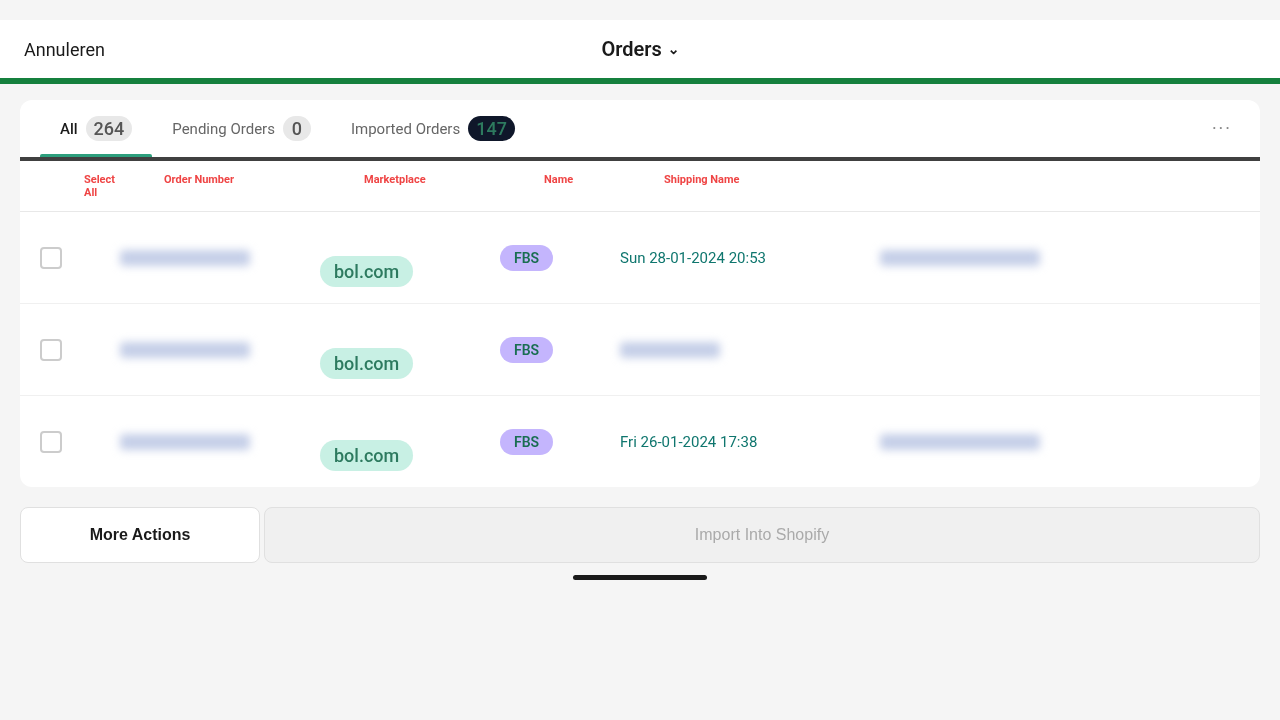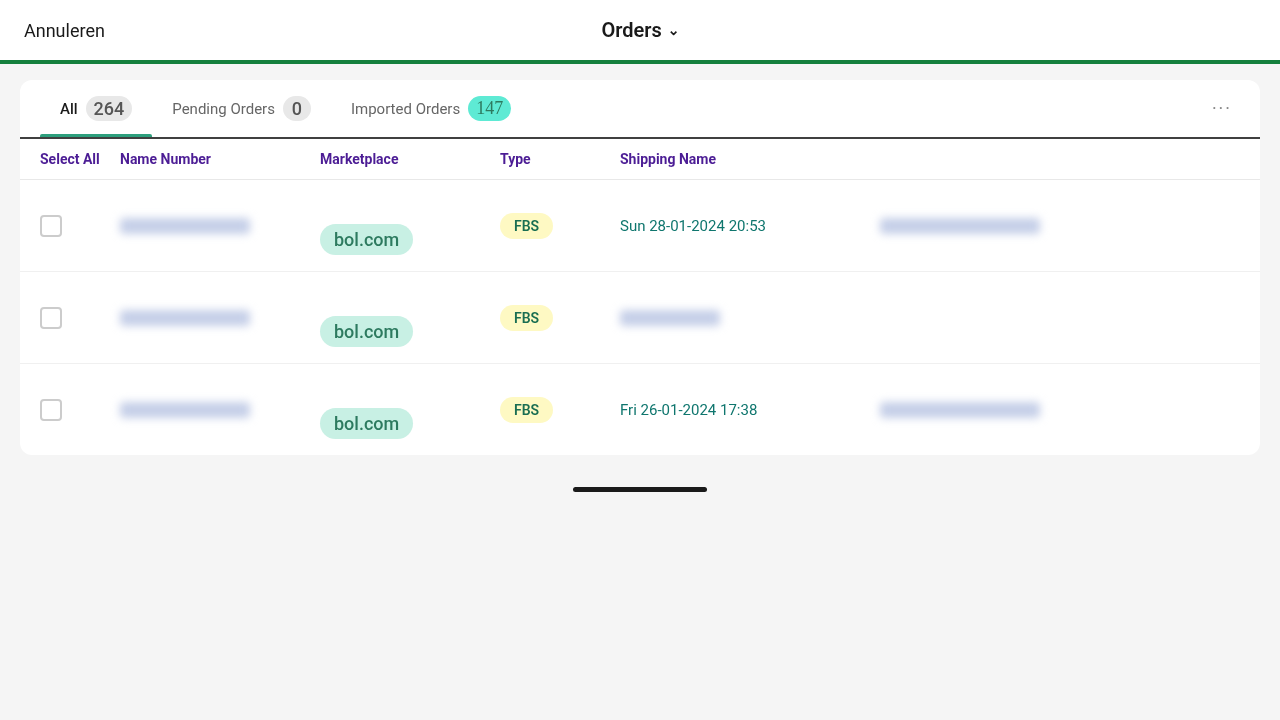--- a/index.html
+++ b/index.html
@@ -11,22 +11,23 @@
       overflow: hidden;
     }
 
     
     .top-nav {
       display: flex;
       align-items: center;
       justify-content: space-between;
       padding: 16px 24px;
       background: #ffffff;
-      border-bottom: 4px solid #15803d;
+      border-bottom: 6px solid #15803d;
       height: 64px;
+      margin-top: 20px;
     }
     .nav-cancel {
       font-size: 18px;
       color: #1a1a1a;
       font-weight: 400;
       cursor: pointer;
     }
     .nav-title {
       display: flex;
       align-items: center;
@@ -57,21 +58,21 @@
       border-radius: 12px;
       overflow: hidden;
       margin-bottom: 20px;
     }
 
     
     .tabs {
       display: flex;
       align-items: center;
       padding: 0 20px;
-      border-bottom: 2px solid #404040;
+      border-bottom: 4px solid #404040;
       position: relative;
     }
     .tab {
       display: flex;
       align-items: center;
       gap: 8px;
       padding: 16px 20px;
       cursor: pointer;
       color: #666;
       font-size: 15px;
@@ -97,23 +98,22 @@
       justify-content: center;
       background: #e8e8e8;
       color: #555;
       border-radius: 20px;
       padding: 2px 8px;
       font-size: 18px;
       font-weight: 500;
       min-width: 28px;
     }
     .tab-badge.accent {
-      background: #5eead4;
+      background: #0f172a;
       color: #2d7a5f;
-      font-family: Liberation Serif, serif;
     }
     .tabs-more {
       margin-left: auto;
       cursor: pointer;
       color: #888;
       font-size: 18px;
       padding: 8px;
       letter-spacing: 2px;
     }
 
@@ -121,23 +121,24 @@
     .table {
       width: 100%;
     }
     .table-header {
       display: grid;
       grid-template-columns: 80px 200px 180px 120px 260px 1fr;
       padding: 12px 20px;
       border-bottom: 1px solid #e8e8e8;
     }
     .table-header-cell {
-      font-size: 14px;
+      font-size: 11px;
       font-weight: 700;
-      color: #4c1d95;
+      color: #ef4444;
+      margin-left: 44px;
     }
     .table-row {
       display: grid;
       grid-template-columns: 80px 200px 180px 120px 260px 1fr;
       padding: 16px 20px;
       border-bottom: 1px solid #f0f0f0;
       align-items: center;
     }
     .table-row:last-child {
       border-bottom: none;
@@ -166,21 +167,21 @@
       border-radius: 20px;
       padding: 5px 14px;
       font-size: 18px;
       font-weight: 500;
       margin-top: 28px;
     }
     .type-badge {
       display: inline-flex;
       align-items: center;
       justify-content: center;
-      background: #fef9c3;
+      background: #c4b5fd;
       color: #1a6e52;
       border-radius: 20px;
       padding: 5px 14px;
       font-size: 14px;
       font-weight: 600;
     }
     .order-date {
       font-size: 15px;
       color: #0f766e;
     }
@@ -265,23 +266,23 @@
       </div>
       <div class="tab">
         <span>Imported Orders</span>
         <span class="tab-badge accent">147</span>
       </div>
       <div class="tabs-more">···</div>
     </div>
 
     <div class="table-header">
       <div class="table-header-cell">Select All</div>
-      <div class="table-header-cell">Name Number</div>
+      <div class="table-header-cell">Order Number</div>
       <div class="table-header-cell">Marketplace</div>
-      <div class="table-header-cell">Type</div>
+      <div class="table-header-cell">Name</div>
       <div class="table-header-cell">Shipping Name</div>
     </div>
 
     <div class="table">
 
       <div class="table-row">
         <div>
           <div class="checkbox"></div>
         </div>
         <div>
@@ -331,17 +332,21 @@
           <span class="type-badge">FBS</span>
         </div>
         <div class="order-date">Fri 26-01-2024 17:38</div>
         <div>
           <div class="shipping-blurred"></div>
         </div>
       </div>
     </div>
   </div>
 
+  <div class="bottom-actions">
+    <button class="btn-more-actions">More Actions</button>
+    <button class="btn-import">Import Into Shopify</button>
+  </div>
 
   <div class="bottom-indicator">
     <div class="bottom-bar"></div>
   </div>
 </div>
 
 </body></html>

